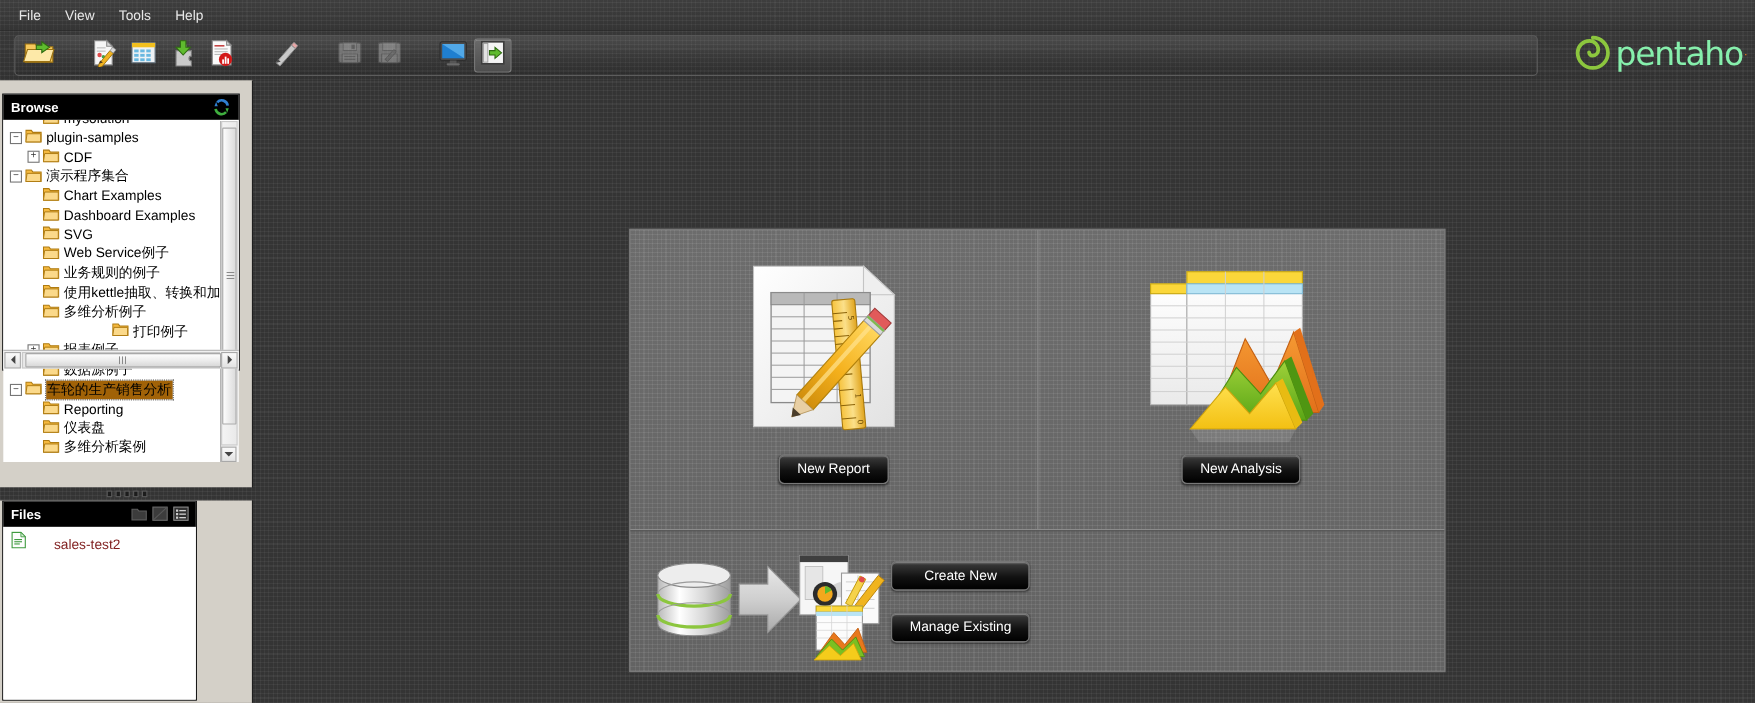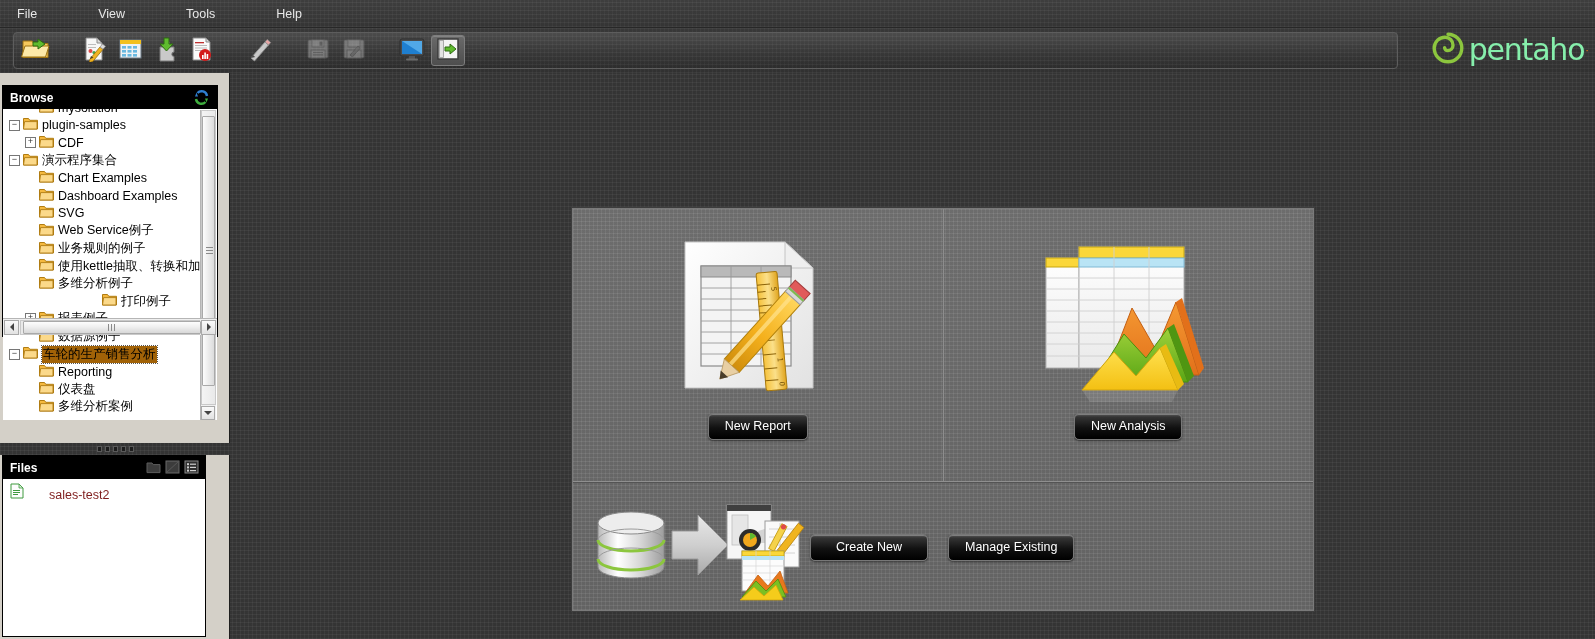--- a/index.html
+++ b/index.html
@@ -19,21 +19,20 @@
   
   #menubar {
     position: absolute; left: 0; top: 0; width: 1595px; height: 28px;
     background: linear-gradient(180deg, #434343 0%, #3b3b3b 50%, #343434 100%);
     background-image:
       repeating-linear-gradient(0deg, rgba(255,255,255,0.03) 0px, rgba(255,255,255,0.03) 1px, rgba(0,0,0,0.06) 1px, rgba(0,0,0,0.06) 4px),
       repeating-linear-gradient(90deg, rgba(255,255,255,0.025) 0px, rgba(255,255,255,0.025) 1px, rgba(0,0,0,0.05) 1px, rgba(0,0,0,0.05) 4px),
       linear-gradient(180deg, #454545 0%, #3a3a3a 100%);
     display: flex; align-items: center;
     border-bottom: 1px solid #272727;
-    gap: 39px;
   }
   .menu-item {
     color: #e8e8e8; font-size: 12.5px; padding: 3px 10px;
     margin-left: 2px; cursor: default; white-space: nowrap;
   }
   .menu-item:first-child { margin-left: 7px; }
 
   
   #toolbar-wrap {
     position: absolute; left: 0; top: 28px; width: 1595px; height: 45px;
@@ -164,21 +163,21 @@
     background-image:
       repeating-linear-gradient(0deg, rgba(255,255,255,0.04) 0px, rgba(255,255,255,0.04) 1px, rgba(0,0,0,0.05) 1px, rgba(0,0,0,0.05) 4px),
       repeating-linear-gradient(90deg, rgba(255,255,255,0.03) 0px, rgba(255,255,255,0.03) 1px, rgba(0,0,0,0.05) 1px, rgba(0,0,0,0.05) 4px);
     background-color: #3a3a3a;
   }
   #splitter .dots { display:flex; gap:5px; }
   #splitter .dots i { width:3px;height:4px;background:#1c1c1c;display:block; box-shadow: 0 0 0 1px #5a5a5a;}
 
   
   #files-panel {
-    position: absolute; left: 2px; top: 455px; width: 204px; height: 182px;
+    position: absolute; left: 2px; top: 455px; width: 177px; height: 182px;
     background: #fff; border: 1px solid #000;
   }
   #files-header {
     height: 23px; background:#000; position:relative;
     display:flex; align-items:center; padding-left:7px;
   }
   #files-header .ttl { color:#fff; font-size:12px; font-weight:bold; }
   #files-list { position:absolute; left:0; top:23px; right:0; bottom:0; background:#fff; padding-top:3px;}
   .file-row { display:flex; align-items:flex-end; height:20px; padding-left:7px; font-size:12.5px; color:#7f1d1d;gap:20px;}
   .file-row .nm { margin-left:5px; }
@@ -218,21 +217,21 @@
     border-top:1px solid #8f8f8f; border-bottom:1px solid #545454; }
   #ds-row {
     position:absolute; left:0; right:0; top:275px; bottom:0;
     display:flex; align-items:center; padding: 0 12px;
   }
   #ds-art { width: 225px; height: 110px; display:flex; align-items:center; justify-content:center;}
   #ds-text {
     flex: 1; color:#fff; font-size:12.5px; line-height:18px;
     padding-left: 10px; max-width: 230px;
   }
-  #ds-buttons { display:flex; flex-direction:row; gap:20px; padding-right: 10px;}
+  #ds-buttons { display:flex; flex-direction:column; gap:20px; padding-right: 10px;}
   #ds-buttons .dark-btn { min-width: 118px; }
 </style>
 </head>
 <body>
 
 <div id="menubar">
   <div class="menu-item">File</div>
   <div class="menu-item">View</div>
   <div class="menu-item">Tools</div>
   <div class="menu-item">Help</div>

